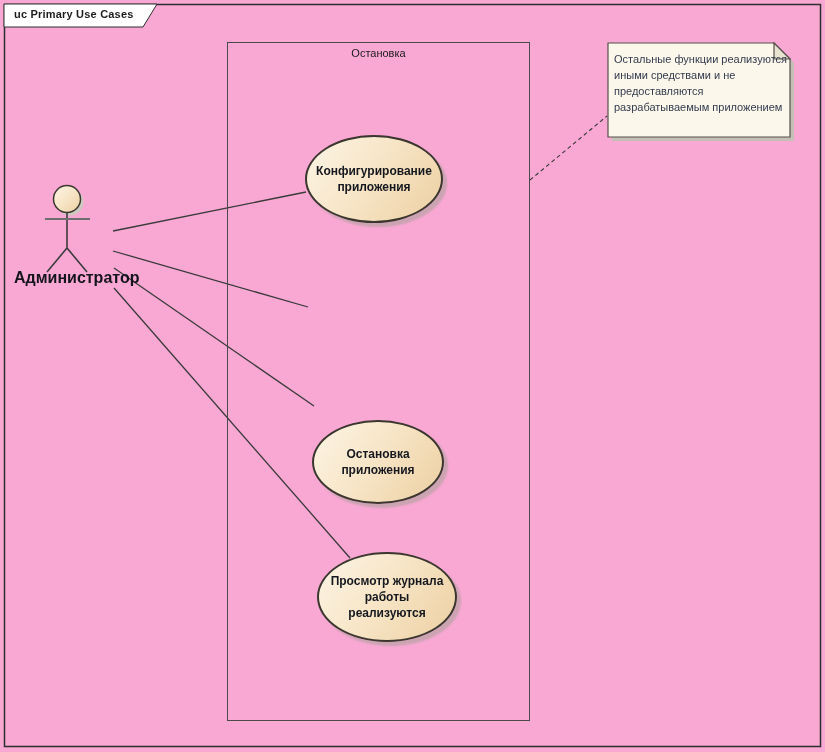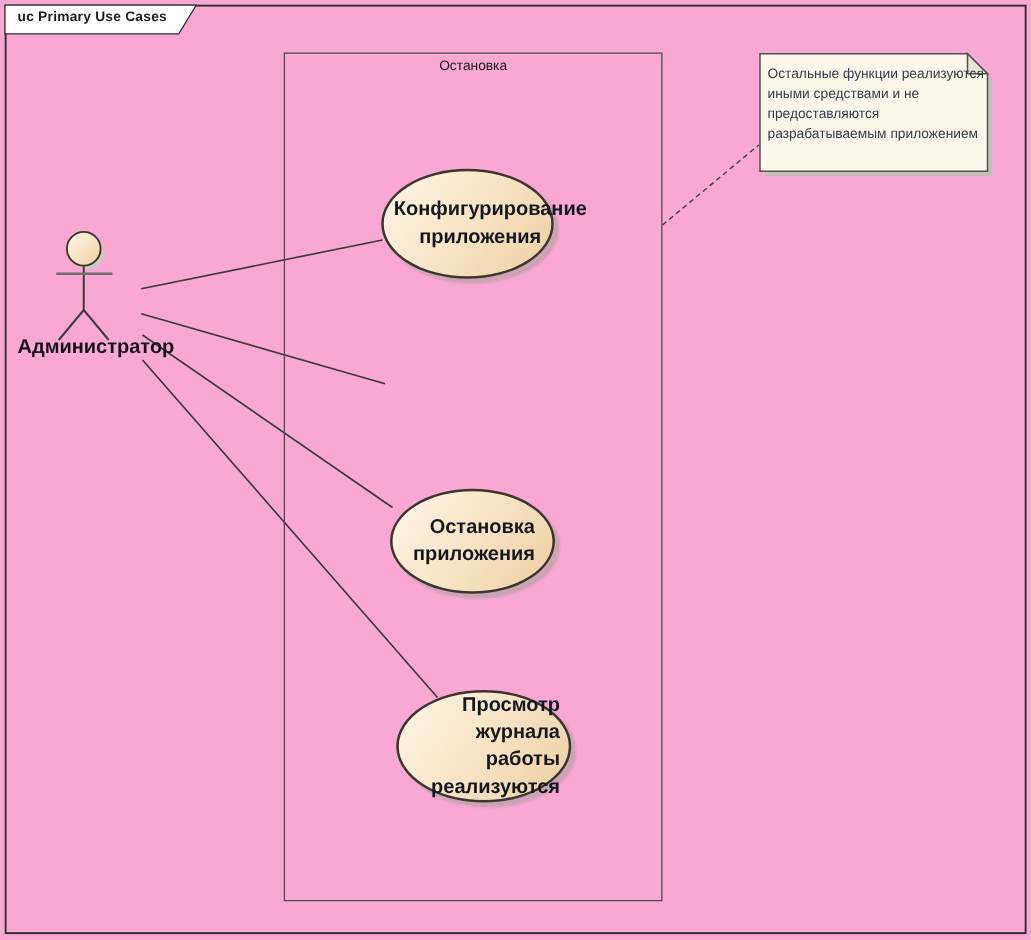--- a/index.html
+++ b/index.html
@@ -23,26 +23,26 @@
   }
   .usecase{
     position:absolute;border-radius:50%;
     border:2px solid #3b372f;
     background:linear-gradient(125deg,#fdf5e6 0%,#f6e3c3 52%,#eccfa2 100%);
     box-shadow:4px 4px 2px rgba(165,160,150,0.55);
     display:flex;align-items:center;justify-content:center;
     box-sizing:border-box;
   }
   .usecase .uc-label{
-    text-align:right;font-size:16px;font-weight:bold;color:#15181f;
+    text-align:center;font-size:12px;font-weight:bold;color:#15181f;
     line-height:1.35;
   }
   .uc1{left:305px;top:135px;width:138px;height:88px;}
   .uc2{left:304px;top:282px;width:136px;height:86px;}
-  .uc3{left:312px;top:391px;width:132px;height:84px;}
+  .uc3{left:312px;top:420px;width:132px;height:84px;}
   .uc4{left:317px;top:552px;width:140px;height:90px;}
   .uc1 .uc-label{width:118px;}
   .uc2 .uc-label{width:128px;}
   .uc3 .uc-label{width:100px;}
   .uc4 .uc-label{width:122px;}
   .actor-label{
     left:14px;top:269px;width:112px;text-align:center;
     font-size:16px;font-weight:bold;color:#14141c;white-space:nowrap;
   }
   .note-text{

